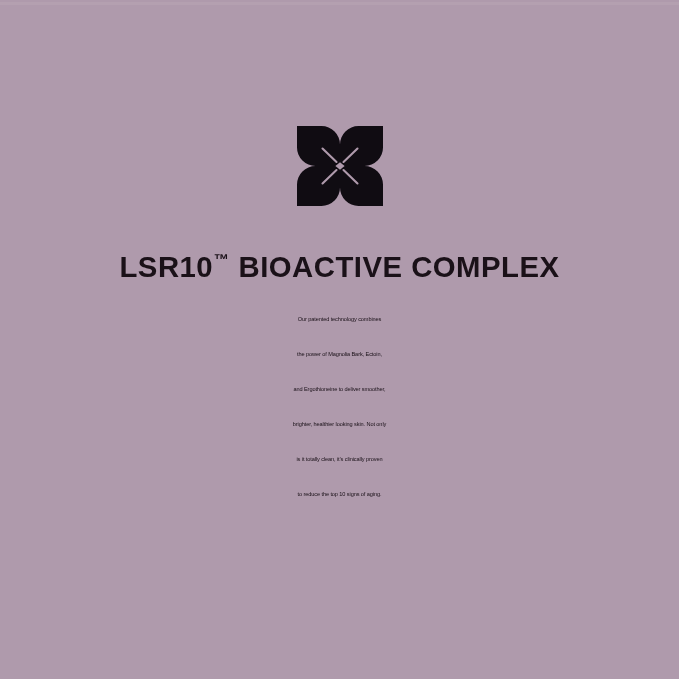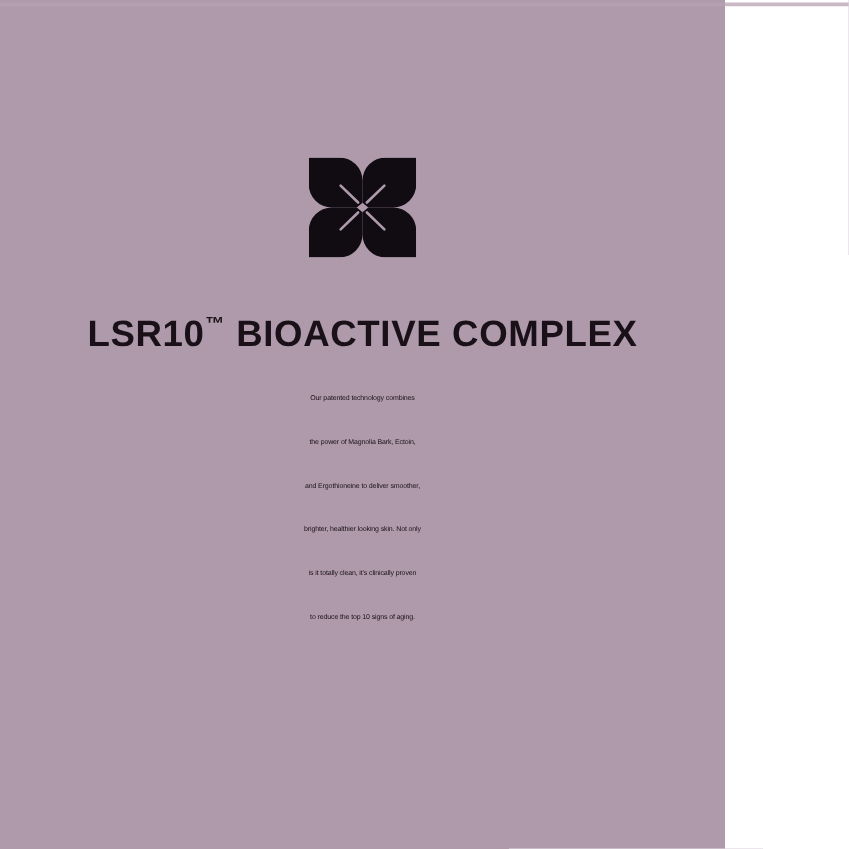--- a/index.html
+++ b/index.html
@@ -8,21 +8,21 @@
   }
   body {
     width: 679px;
     height: 679px;
     overflow: hidden;
     font-family: "Liberation Sans", sans-serif;
   }
 
   #panel {
     position: relative;
-    width: 580px;
+    width: 679px;
     height: 679px;
     background: #af9aac;
     box-sizing: border-box;
     display: flex;
     flex-direction: column;
     align-items: center;
     -webkit-font-smoothing: antialiased;
   }
 
   

